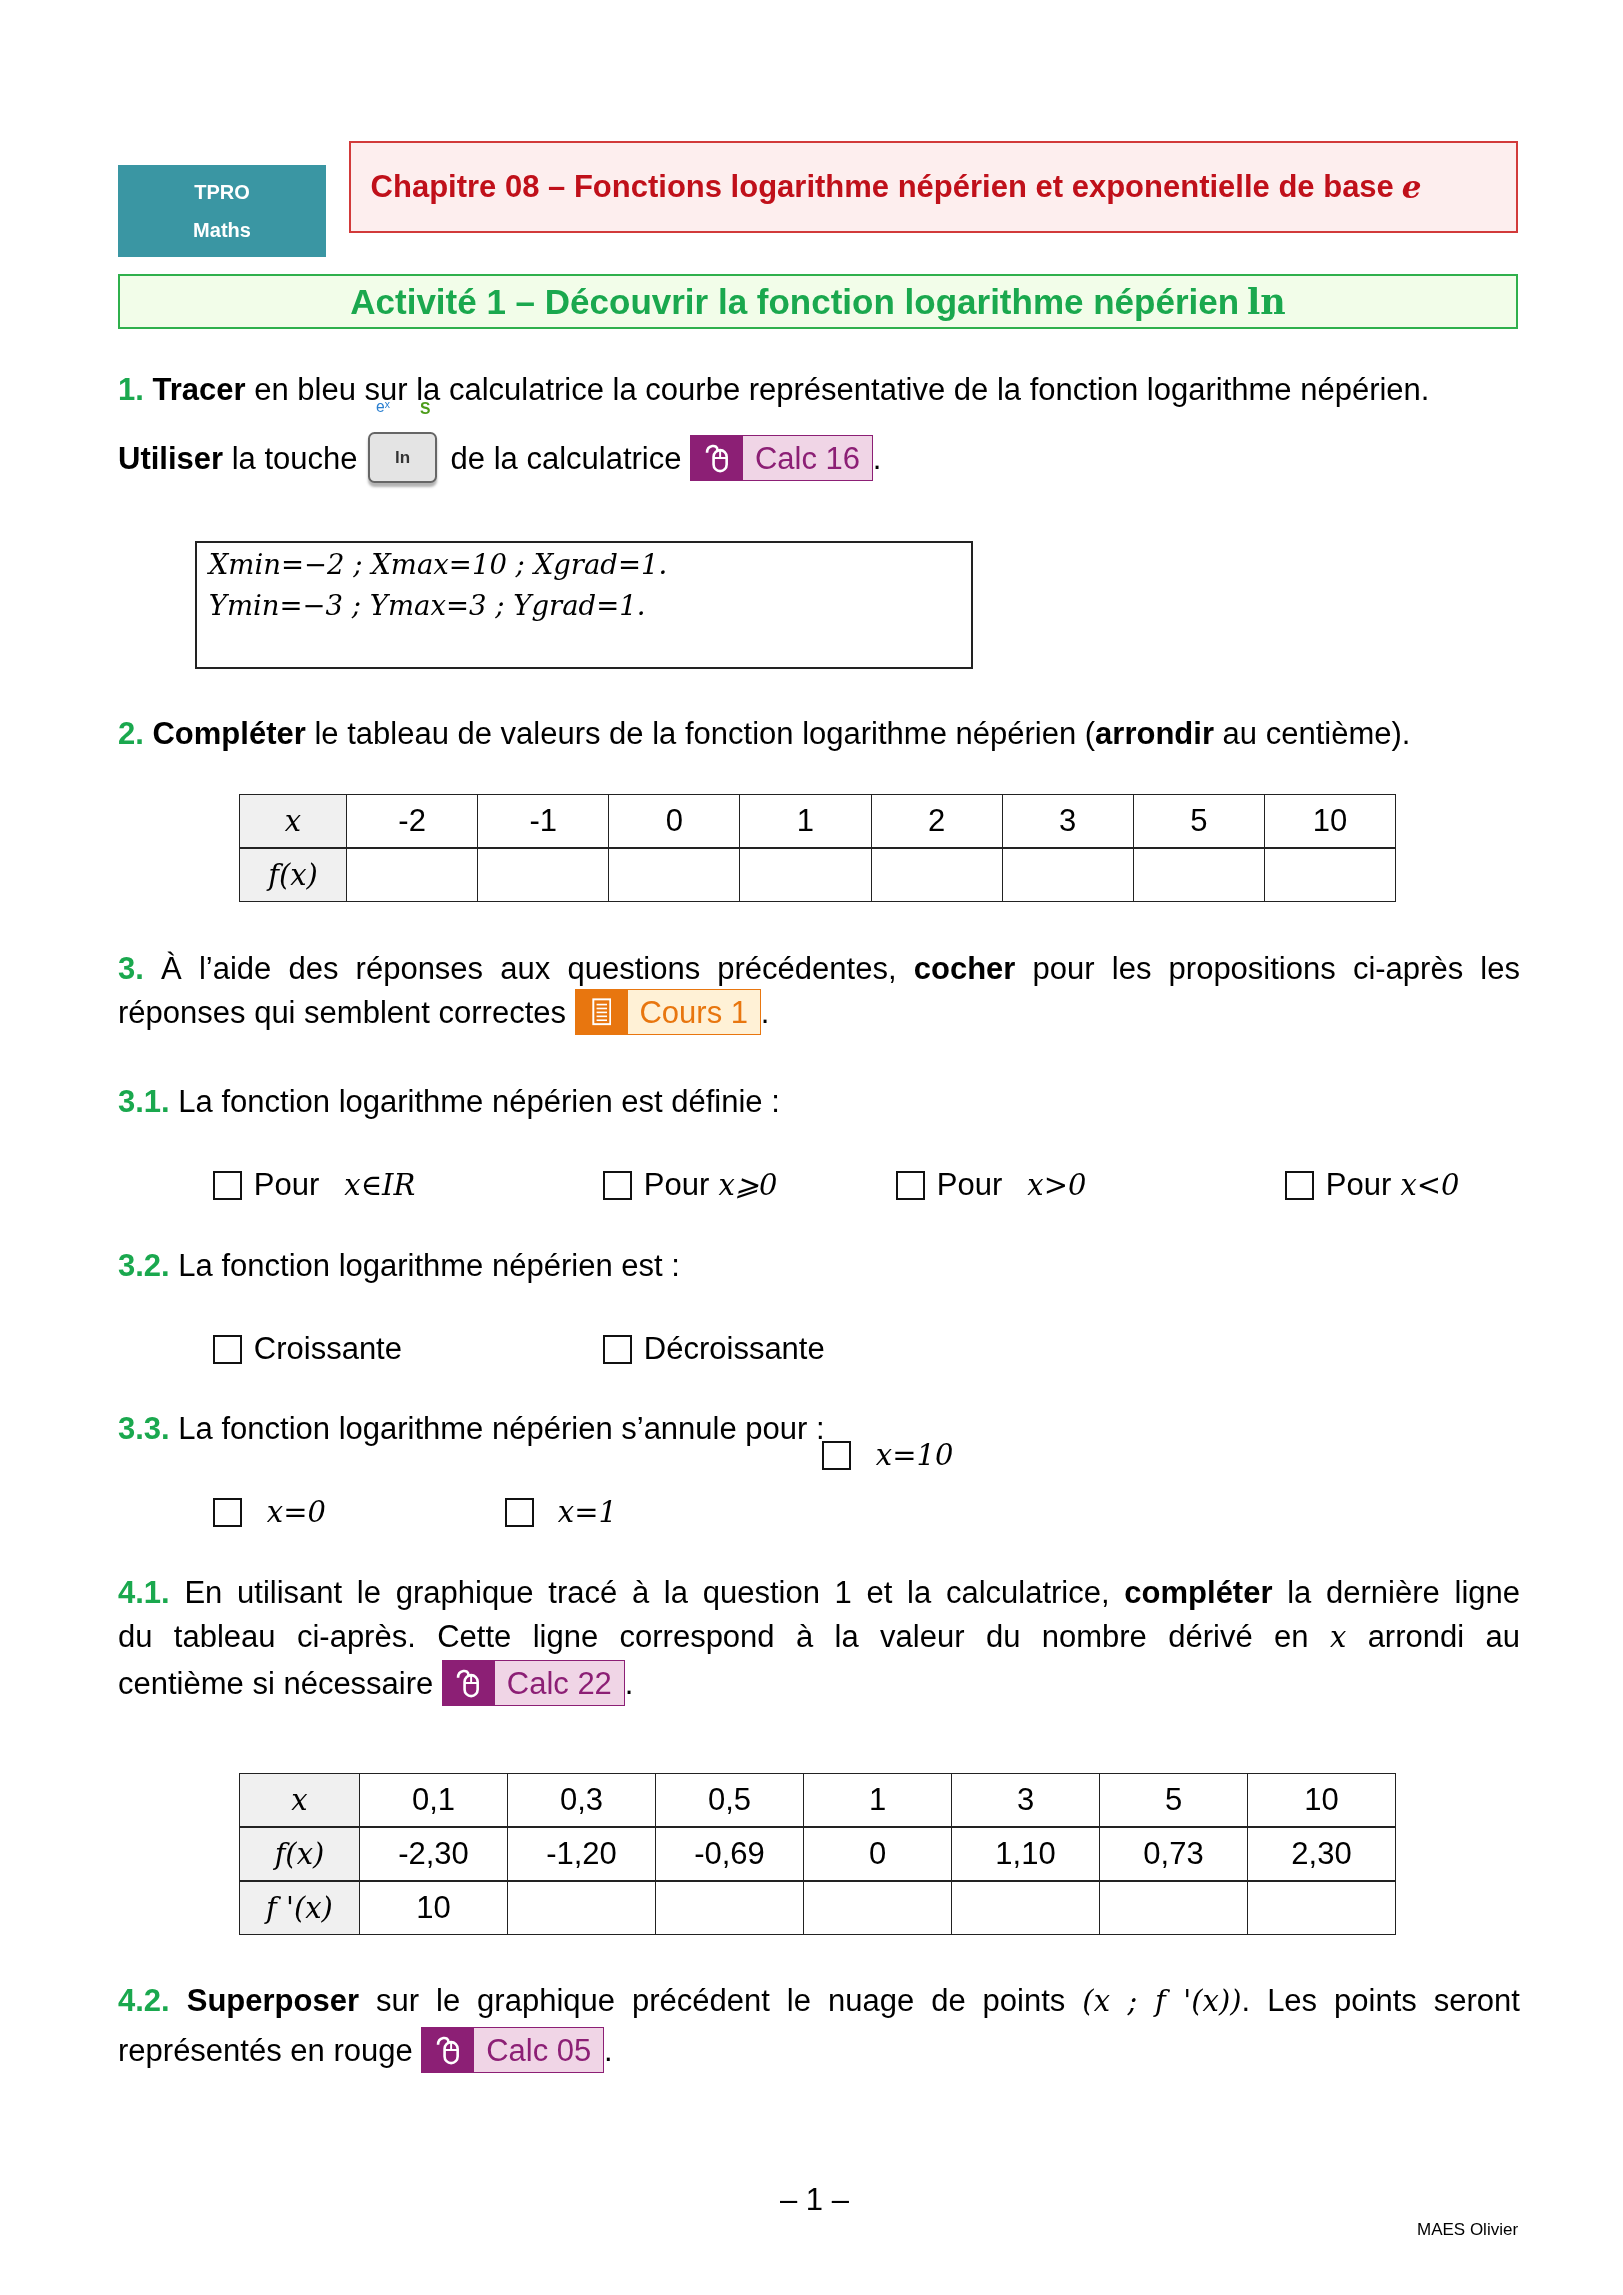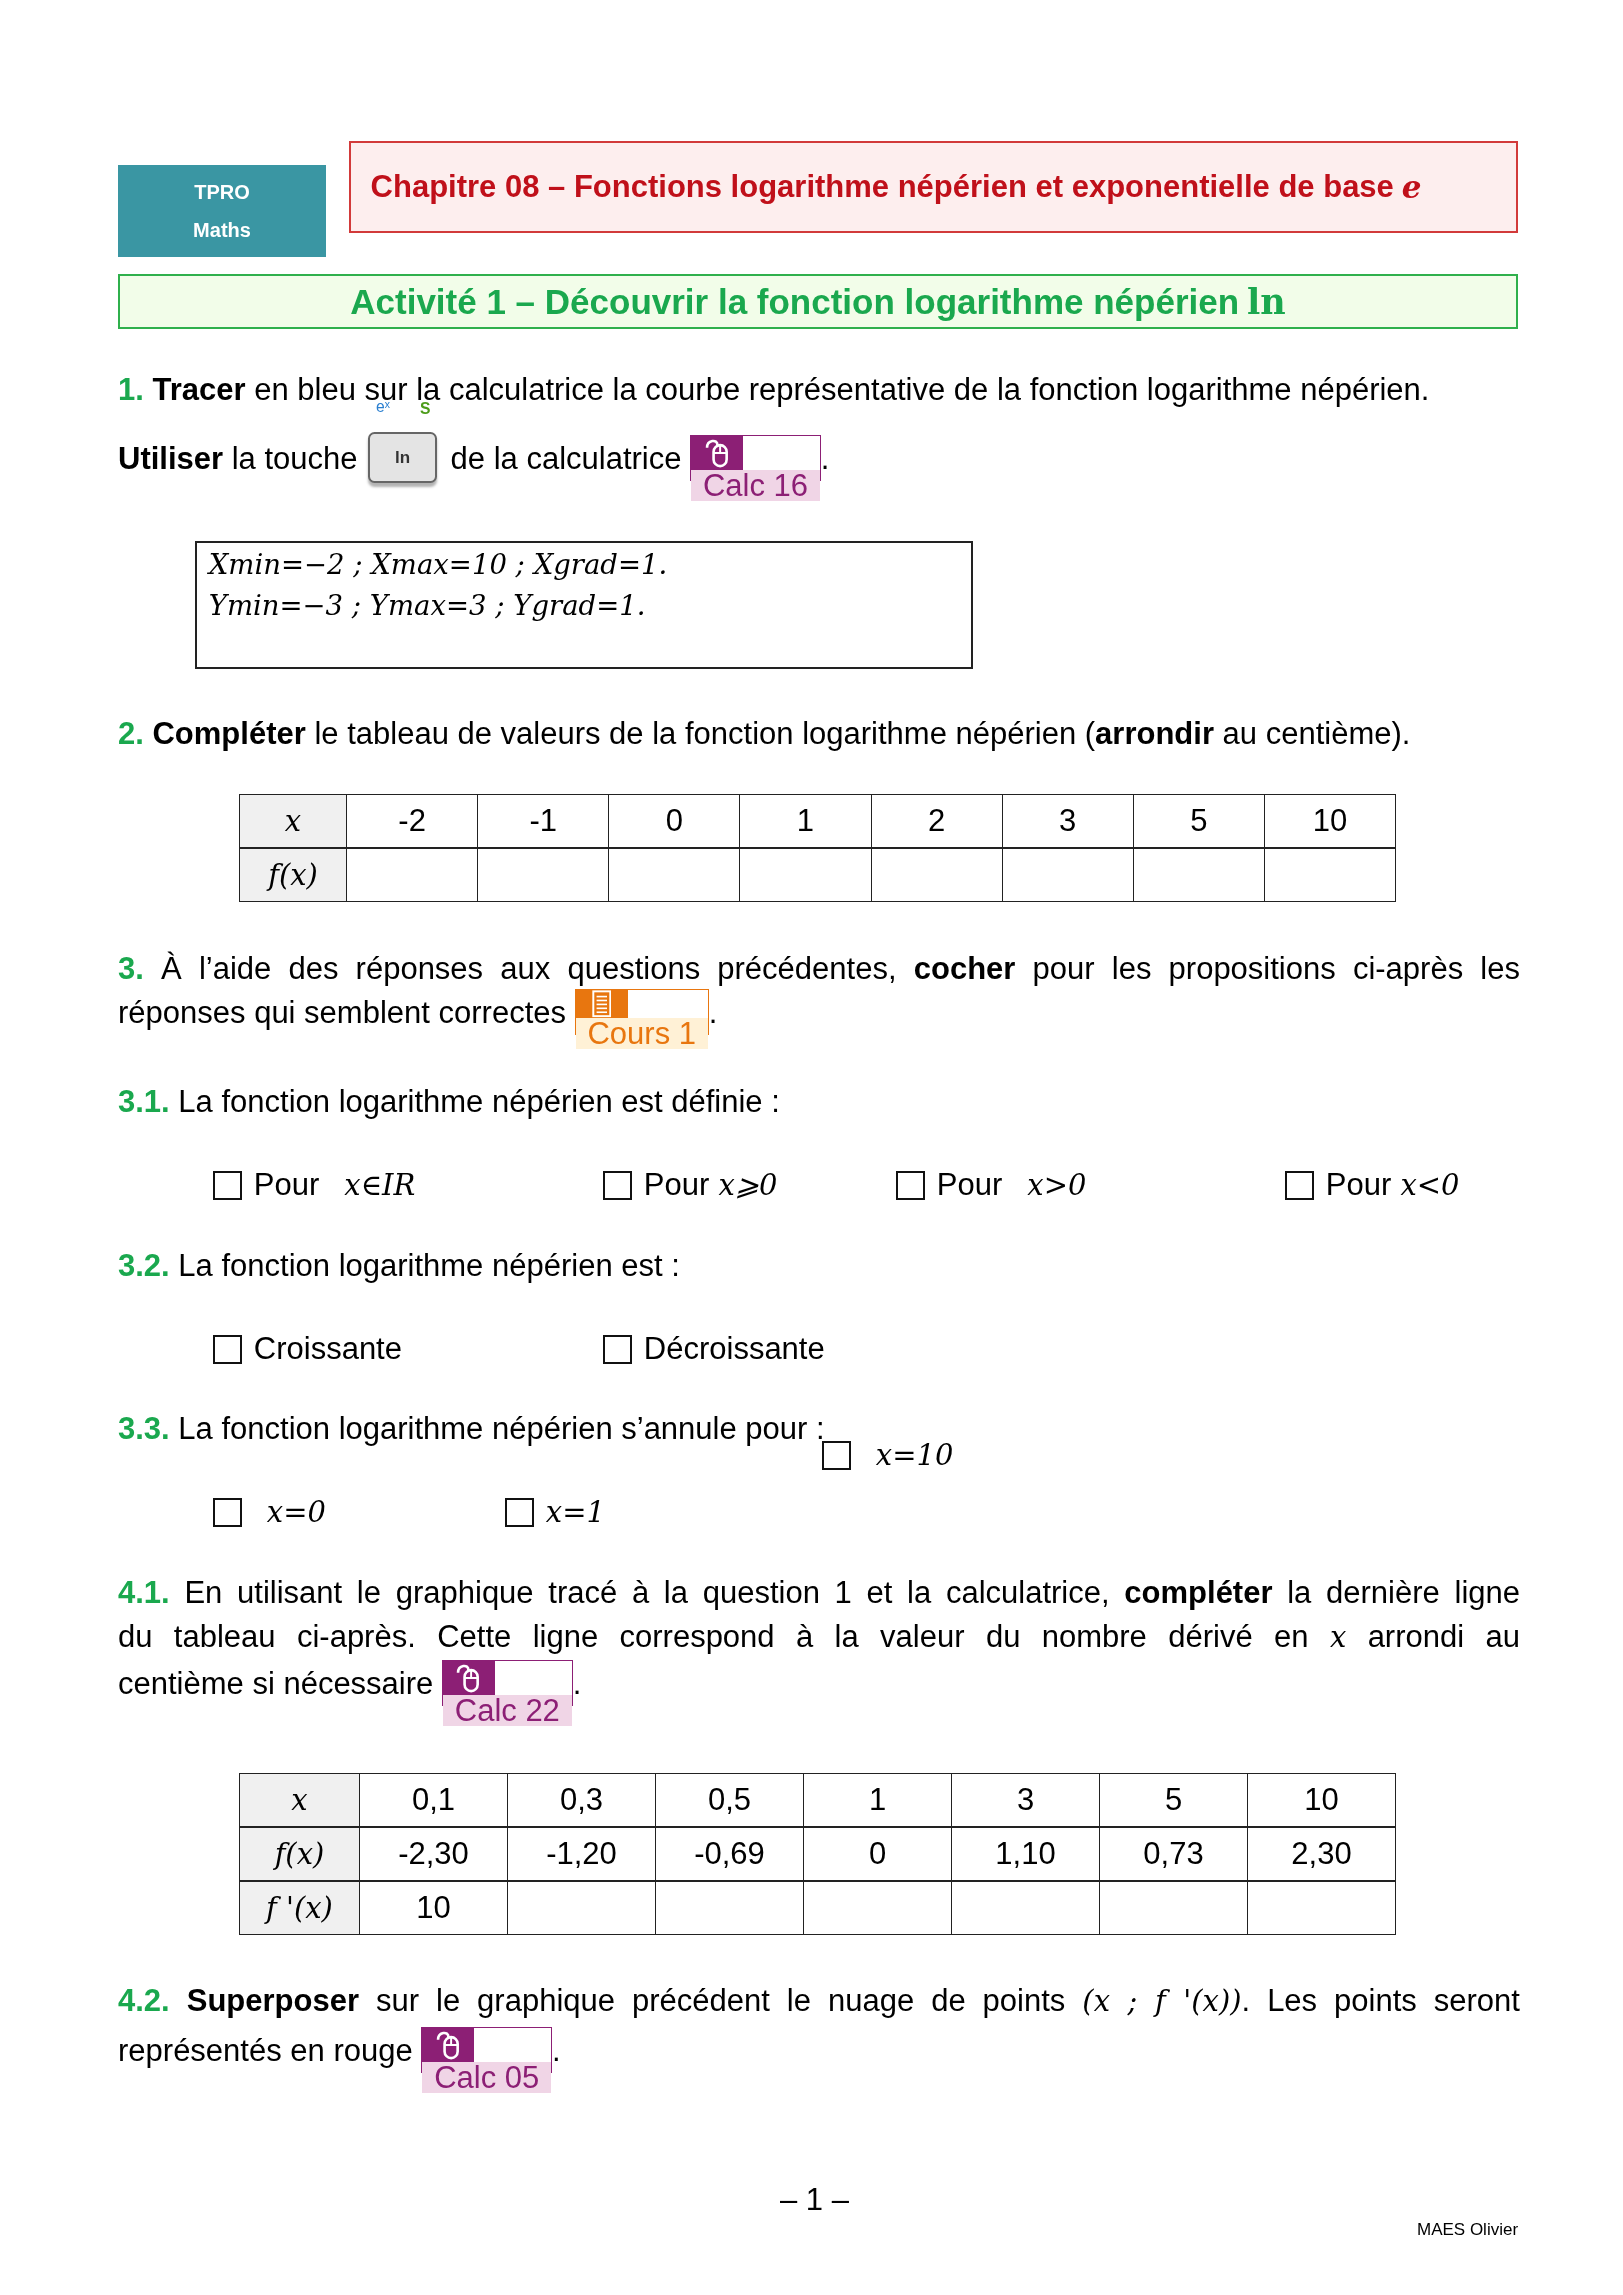--- a/index.html
+++ b/index.html
@@ -17,21 +17,21 @@
   #chapter { left: 349px; top: 141px; width: 1169px; height: 92px; background: #fdeeee;
              border: 2px solid #d23a3a; box-sizing: border-box; display: flex; align-items: center;
              padding-left: 19.6px; color: #c0101a; font-weight: bold; font-size: 31px; }
   #chapter .e { font-family: "DejaVu Serif", serif; font-style: italic; margin-left: 7.9px; }
   #activity { left: 118px; top: 274px; width: 1400px; height: 55px; background: #f2fde9;
               border: 2px solid #2fb04c; box-sizing: border-box; display: flex; align-items: center;
               justify-content: center; color: #1aa84e; font-weight: bold; font-size: 35px; }
   #activity .ln { font-family: "DejaVu Serif", serif; margin-left: 7.9px; }
 
   .badge { display: inline-flex; align-items: stretch; height: 46px; vertical-align: middle;
-           box-sizing: border-box; flex-direction: column; }
+           box-sizing: border-box; }
   .badge .ic { width: 52px; display: flex; align-items: center; justify-content: center; }
   .badge .lbl { display: flex; align-items: center; padding: 0 11.8px; font-size: 31px; }
   .badge.calc { border: 1.3px solid #8c1f75; }
   .badge.calc .ic { background: #8c1f75; color: #fff; }
   .badge.calc .lbl { background: #f0d5e6; color: #8c1f75; }
   .badge.cours { border: 1.3px solid #e8760f; }
   .badge.cours .ic { background: #e8760f; color: #fff; }
   .badge.cours .lbl { background: #fff1d6; color: #e8760f; }
 
   .key { display: inline-block; position: relative; width: 72px; height: 52px; vertical-align: middle;
@@ -215,21 +215,21 @@
 <div class="abs txt" style="left:118px; top:1413px;">
   <span class="green">3.3.</span>
   <span>La fonction logarithme népérien s’annule pour :</span>
 </div>
 <div class="opt" style="left:213px; top:1495px;">
   <span class="cb"></span>
   <span class="m" style="margin-left:13px;">x=0</span>
 </div>
 <div class="opt" style="left:505px; top:1495px;">
   <span class="cb"></span>
-  <span class="m" style="margin-left:0px;">x=1</span>
+  <span class="m" style="margin-left:12px;">x=1</span>
 </div>
 <div class="opt" style="left:798px; top:1438px;padding-left:24px;">
   <span class="cb"></span>
   <span class="m" style="margin-left:13px;">x=10</span>
 </div>
 
 <div class="abs txt" style="left:118px; top:1577px; width:1402px; text-align:justify; text-align-last:justify;">
   <span class="green">4.1.</span>
   <span>En utilisant le graphique tracé à la question 1 et la calculatrice,</span>
   <b>compléter</b>

